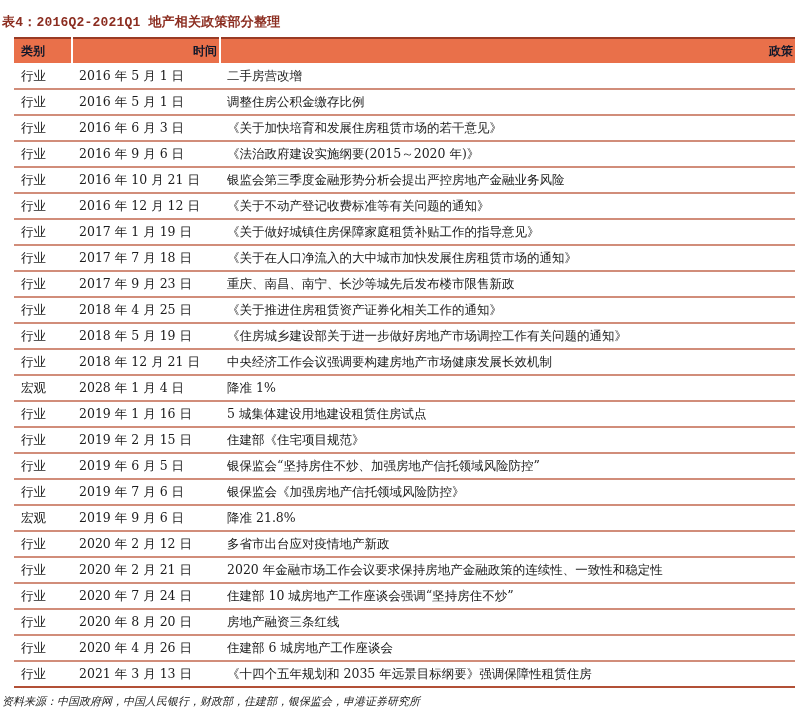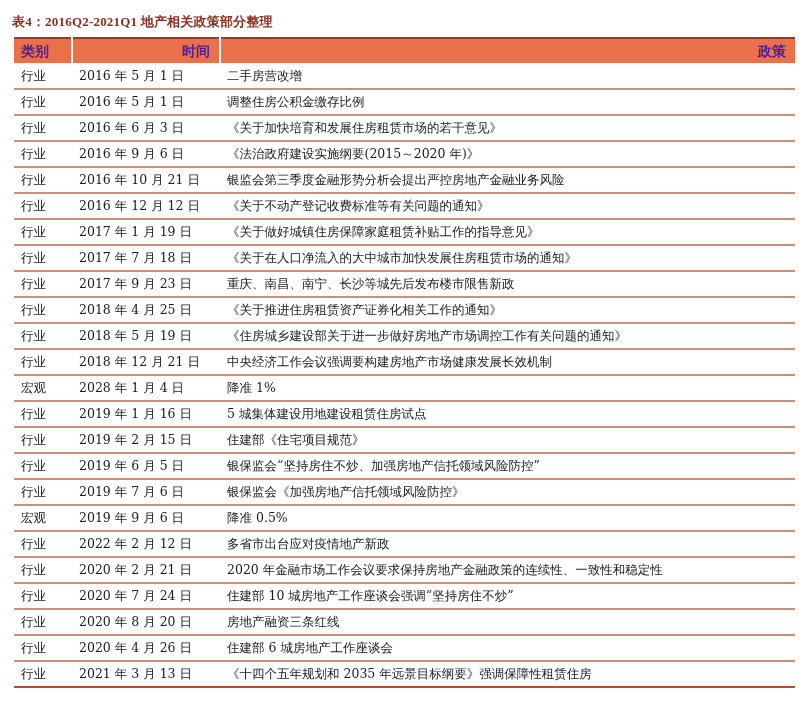--- a/index.html
+++ b/index.html
@@ -12,38 +12,38 @@
   }
   *{box-sizing:border-box;}
   html,body{margin:0;padding:0;}
   body{
     width:809px;height:724px;background:#FFFFFF;overflow:hidden;
     font-family:"DejaVu Serif","Liberation Serif",serif;
     color:var(--text-color);
   }
   .page{position:relative;width:809px;height:724px;}
   .doc-title{
-    position:absolute;left:12px;top:13px;
-    font-family:Liberation Serif, serif;
+    position:absolute;left:2px;top:13px;
+    font-family:Liberation Mono, monospace;
     font-weight:bold;font-size:13px;letter-spacing:0.2px;
     color:var(--title-color);white-space:nowrap;
   }
   table.policy{
     position:absolute;left:14px;top:37px;width:781px;
     border-collapse:collapse;table-layout:fixed;
     border-top:2px solid var(--top-border);
     border-bottom:2px solid var(--bottom-border);
   }
   col.c-cat{width:58px;}
   col.c-date{width:148px;}
   col.c-policy{width:575px;}
   thead th{
-    background:var(--header-bg);color:#4c1d95;
-    font-size:14px;font-weight:bold;text-align:left;
-    padding:4px 9px 4px 7px;height:24px;line-height:16px;
+    background:var(--header-bg);color:#0f172a;
+    font-size:12px;font-weight:bold;text-align:left;
+    padding:4px 2px 4px 7px;height:24px;line-height:16px;
   }
   thead th + th{border-left:2px solid #FFFFFF;text-align:right;}
   tbody td{
     font-size:12.5px;line-height:16px;
     padding:4px 6px 4px 7px;height:26px;
     border-bottom:2px solid var(--row-line);
     white-space:nowrap;overflow:hidden;
   }
   tbody tr:last-child td{border-bottom:none;}
   .source-note{
@@ -154,25 +154,25 @@
           <td>银保监会“坚持房住不炒、加强房地产信托领域风险防控”</td>
         </tr>
         <tr>
           <td>行业</td>
           <td>2019 年 7 月 6 日</td>
           <td>银保监会《加强房地产信托领域风险防控》</td>
         </tr>
         <tr>
           <td>宏观</td>
           <td>2019 年 9 月 6 日</td>
-          <td>降准 0.5%</td>
-        </tr>
-        <tr>
-          <td>行业</td>
-          <td>2022 年 2 月 12 日</td>
+          <td>降准 21.8%</td>
+        </tr>
+        <tr>
+          <td>行业</td>
+          <td>2020 年 2 月 12 日</td>
           <td>多省市出台应对疫情地产新政</td>
         </tr>
         <tr>
           <td>行业</td>
           <td>2020 年 2 月 21 日</td>
           <td>2020 年金融市场工作会议要求保持房地产金融政策的连续性、一致性和稳定性</td>
         </tr>
         <tr>
           <td>行业</td>
           <td>2020 年 7 月 24 日</td>
@@ -189,14 +189,15 @@
           <td>住建部 6 城房地产工作座谈会</td>
         </tr>
         <tr>
           <td>行业</td>
           <td>2021 年 3 月 13 日</td>
           <td>《十四个五年规划和 2035 年远景目标纲要》强调保障性租赁住房</td>
         </tr>
       </tbody>
   </table>
 
+  <div class="source-note">资料来源：中国政府网，中国人民银行，财政部，住建部，银保监会，申港证券研究所</div>
 
 </div>
 
 </body></html>

